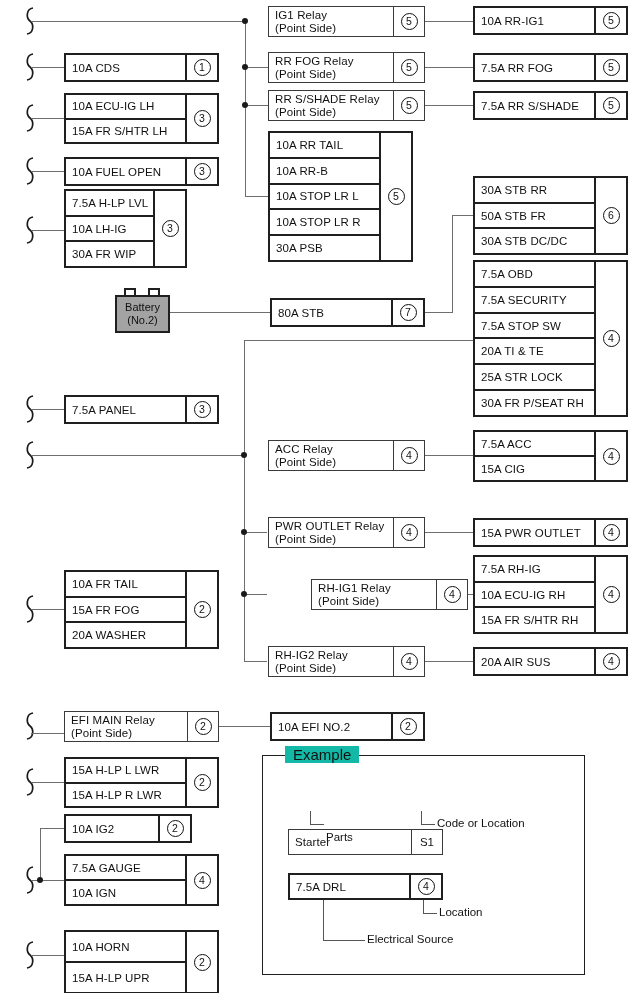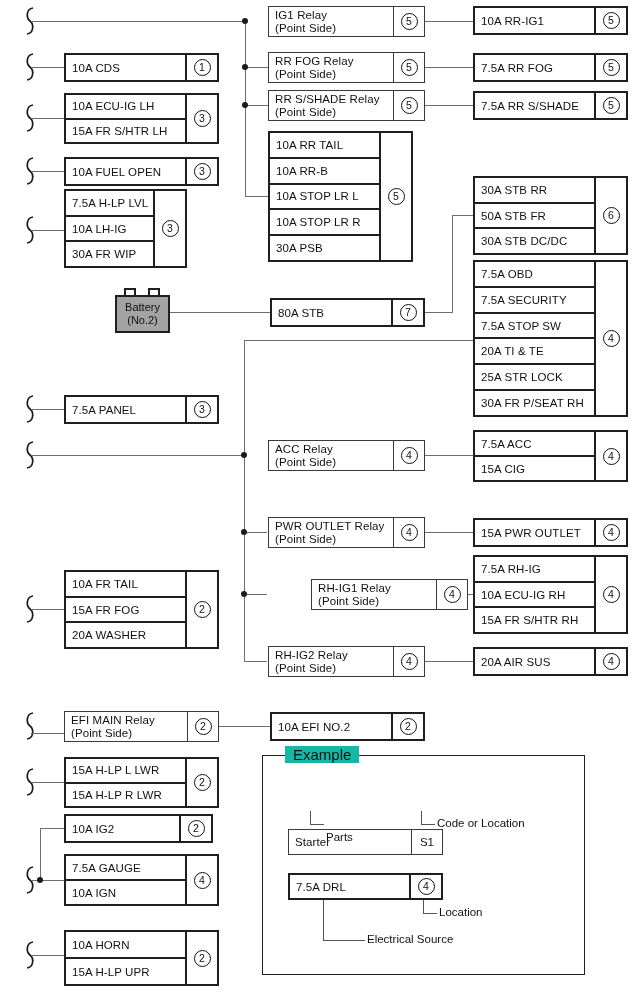--- a/index.html
+++ b/index.html
@@ -213,40 +213,40 @@
   <div class="box thick" style="left:64px;top:757px;width:155px;height:51px;">
     <div class="body">
       <div class="row">15A H-LP L LWR</div>
       <div class="row">15A H-LP R LWR</div>
     </div>
     <div class="loc">
         <span class="circ">2</span>
       </div>
   </div>
 
-  <div class="box thick" style="left:64px;top:814px;width:149px;height:29px;">
+  <div class="box thick" style="left:64px;top:814px;width:128px;height:29px;">
     <div class="body">
         <div class="row">10A IG2</div>
       </div>
     <div class="loc">
         <span class="circ">2</span>
       </div>
   </div>
 
   <div class="box thick" style="left:64px;top:854px;width:155px;height:52px;">
     <div class="body">
       <div class="row">7.5A GAUGE</div>
       <div class="row">10A IGN</div>
     </div>
     <div class="loc">
         <span class="circ">4</span>
       </div>
   </div>
 
-  <div class="box thick" style="left:64px;top:930px;width:155px;height:56px;">
+  <div class="box thick" style="left:64px;top:930px;width:155px;height:64px;">
     <div class="body">
       <div class="row">10A HORN</div>
       <div class="row">15A H-LP UPR</div>
     </div>
     <div class="loc">
         <span class="circ">2</span>
       </div>
   </div>
 
   <div class="term" style="left:124px;top:288px;width:12px;height:8px;"></div>

